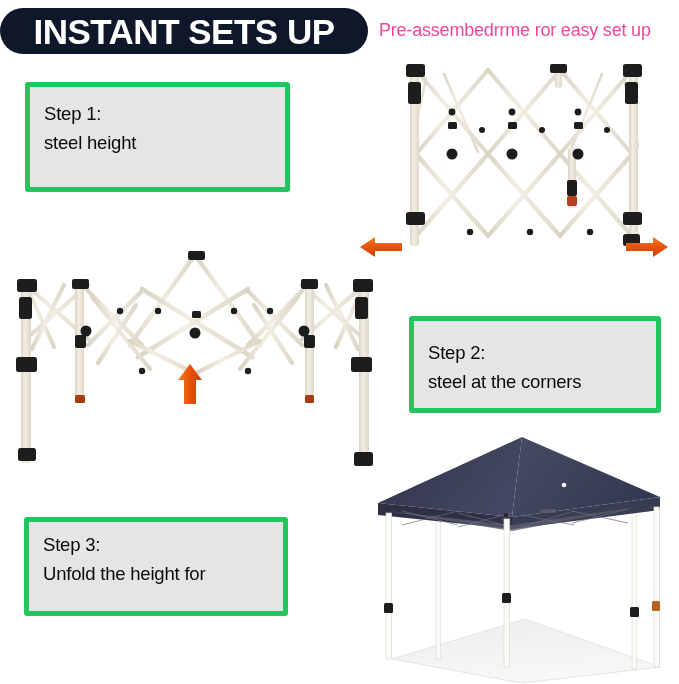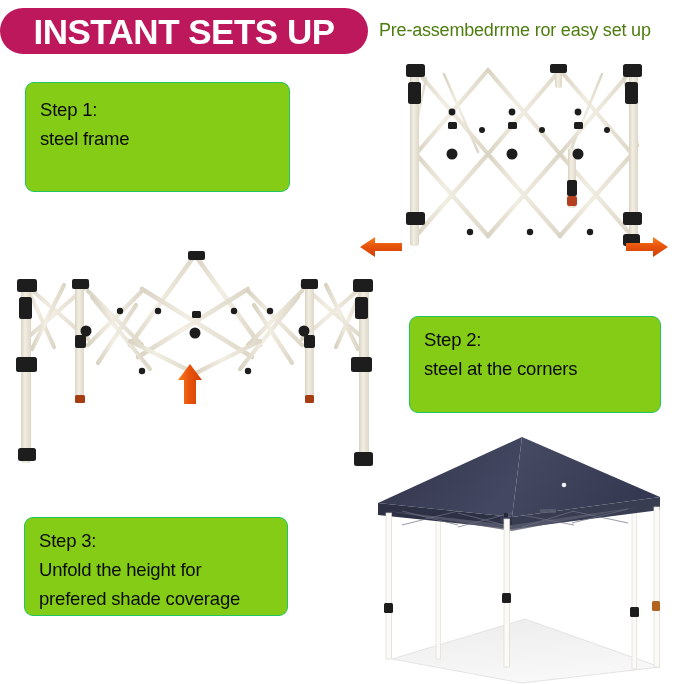--- a/index.html
+++ b/index.html
@@ -16,63 +16,63 @@
     color: #000;
   }
 
   
   #header-banner {
     position: absolute;
     left: 0;
     top: 8px;
     width: 368px;
     height: 46px;
-    background: #be185d;
+    background: #0f172a;
     border-radius: 23px;
     display: flex;
     align-items: center;
     justify-content: center;
   }
   #header-banner-text {
     color: #ffffff;
     font-size: 35px;
     font-weight: bold;
     letter-spacing: -0.5px;
     line-height: 1;
     white-space: nowrap;
   }
   #header-subtitle {
     position: absolute;
     left: 379px;
     top: 20px;
     font-size: 18px;
     font-weight: 500;
-    color: #4d7c0f;
+    color: #ec4899;
     white-space: nowrap;
     letter-spacing: -0.2px;
   }
 
   
   .step-box {
     position: absolute;
-    border: 1px solid #22c55e;
-    border-radius: 9px;
-    background: #84cc16;
+    border: 5px solid #22c55e;
+    border-radius: 3px;
+    background: #e5e5e5;
     box-sizing: border-box;
     padding: 12px 14px 10px 14px;
   }
   .step-line {
     font-size: 18.5px;
     line-height: 29px;
     color: #0a0a0a;
     white-space: nowrap;
     letter-spacing: -0.2px;
   }
   #step1-box { left: 25px;  top: 82px;  width: 265px; height: 110px; }
-  #step2-box { left: 409px; top: 316px; width: 252px; height: 97px;  padding-top: 8px; }
+  #step2-box { left: 409px; top: 316px; width: 252px; height: 97px;  padding-top: 17px; }
   #step3-box { left: 24px;  top: 517px; width: 264px; height: 99px;  padding-top: 8px; }
 
   
   .illus { position: absolute; }
   #frame-folded-illus { left: 392px; top: 56px;  width: 287px; height: 195px; }
   #frame-open-illus   { left: 2px;   top: 245px; width: 386px; height: 235px; }
   #canopy-illus       { left: 362px; top: 425px; width: 317px; height: 259px; }
 
   .arrow { position: absolute; }
   #arrow-left-folded  { left: 358px; top: 233px; width: 46px; height: 28px; }
@@ -85,32 +85,31 @@
 <body>
 
 <div id="header-banner">
   <span id="header-banner-text">INSTANT SETS UP</span>
 </div>
 
 <div id="header-subtitle">Pre-assembedrrme ror easy set up</div>
 
 <div class="step-box" id="step1-box">
   <div class="step-line">Step 1:</div>
-  <div class="step-line">steel frame</div>
+  <div class="step-line">steel height</div>
 </div>
 
 <div class="step-box" id="step2-box">
   <div class="step-line">Step 2:</div>
   <div class="step-line">steel at the corners</div>
 </div>
 
 <div class="step-box" id="step3-box">
   <div class="step-line">Step 3:</div>
   <div class="step-line">Unfold the height for</div>
-  <div class="step-line">prefered shade coverage</div>
 </div>
 
 <div class="illus" id="frame-folded-illus">
   <svg width="287" height="195" viewBox="0 0 287 195">
     <defs>
       <linearGradient id="poleA" x1="0" y1="0" x2="1" y2="0">
         <stop offset="0%" stop-color="#d9d3c3"></stop>
         <stop offset="40%" stop-color="#f3eee3"></stop>
         <stop offset="100%" stop-color="#ddd7c8"></stop>
       </linearGradient>

